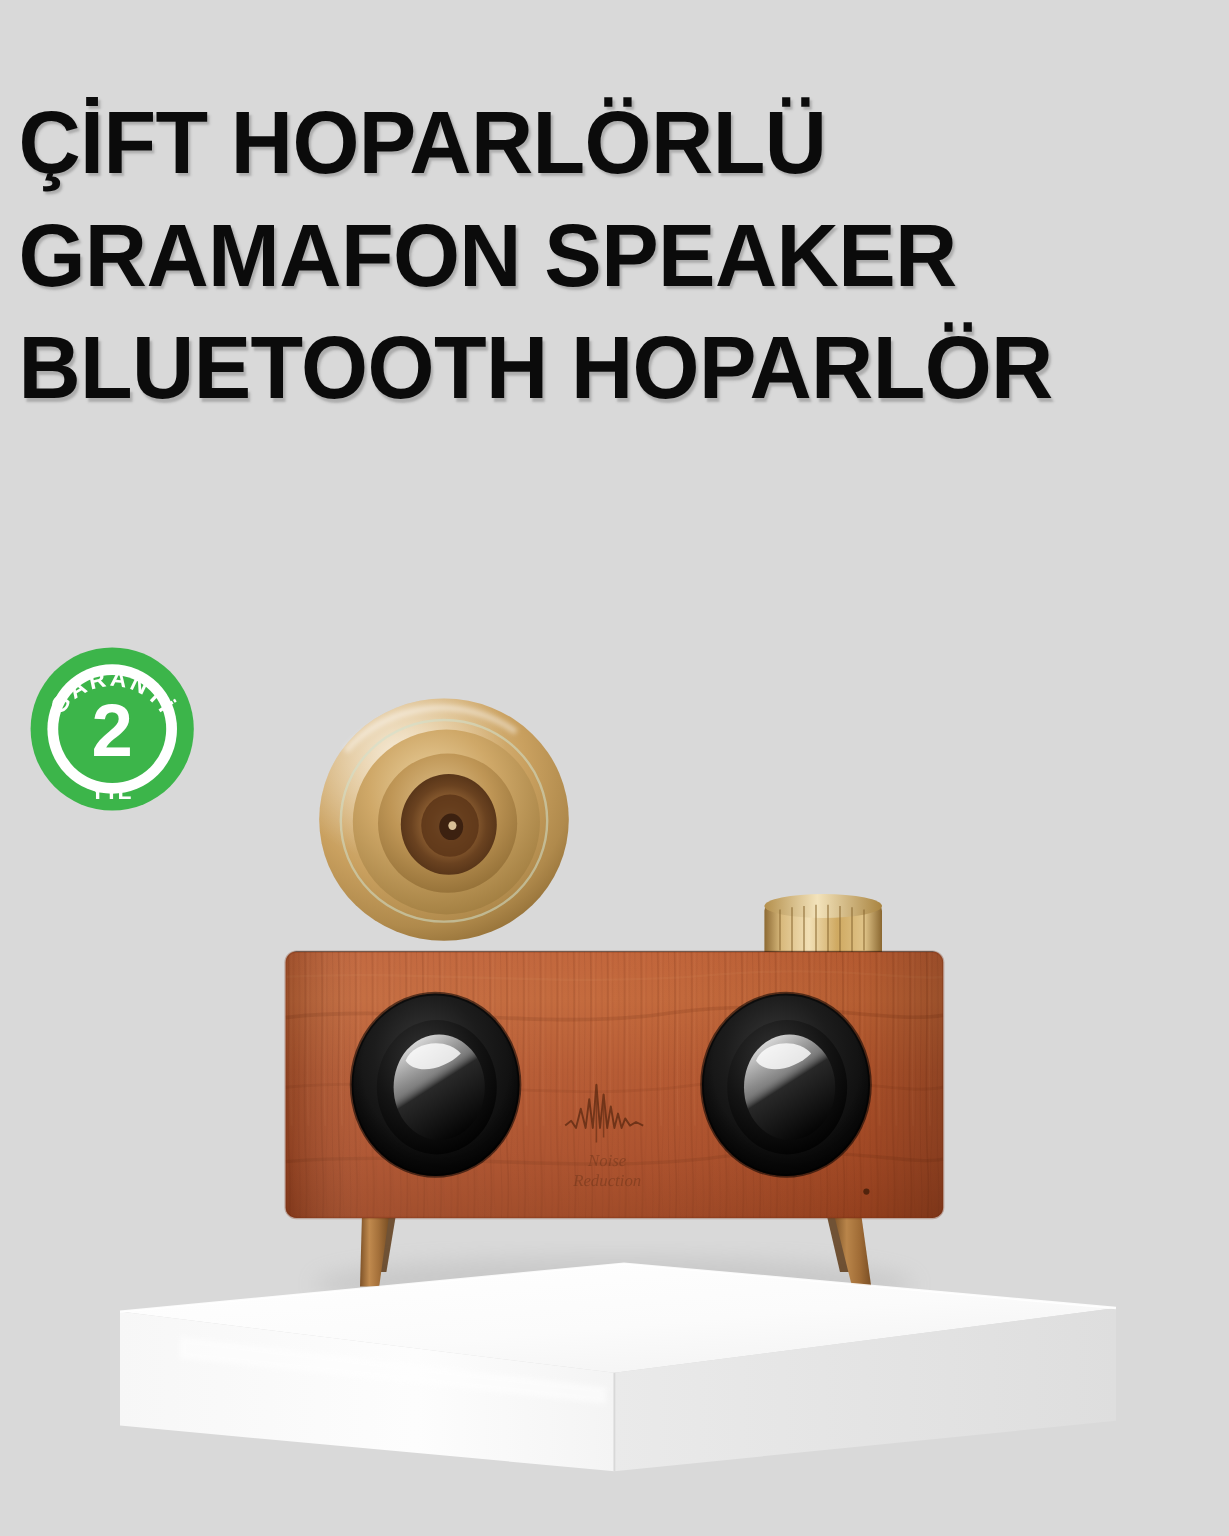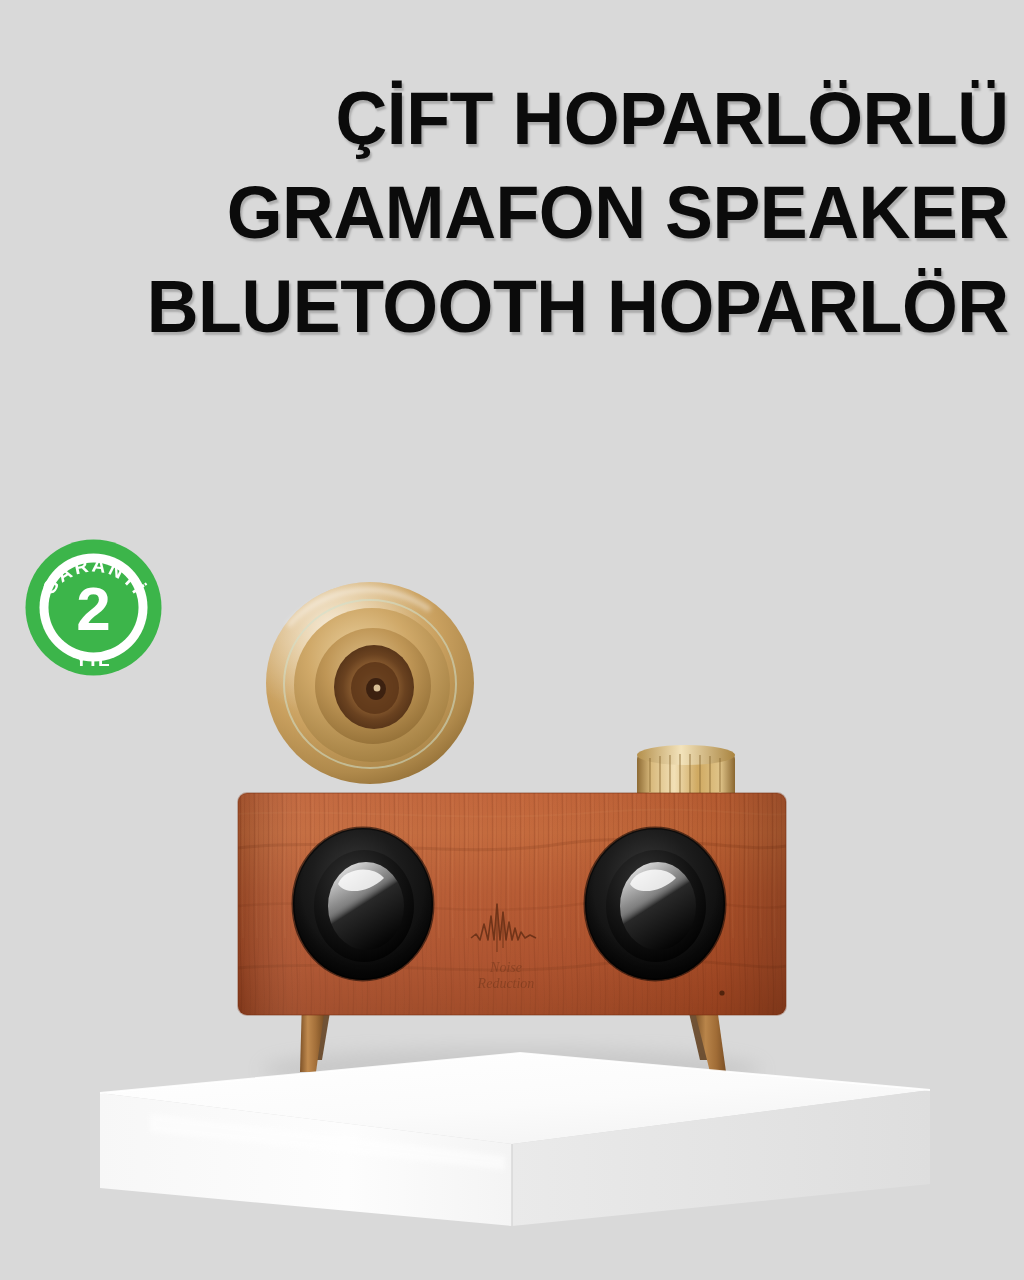--- a/index.html
+++ b/index.html
@@ -15,21 +15,21 @@
     overflow: hidden;
     font-family: "Liberation Sans", sans-serif;
   }
 
   
   .title-block {
     position: absolute;
     left: 0;
     top: 72px;
     width: 1024px;
-    text-align: right;
+    text-align: left;
     user-select: none;
   }
   .title-line {
     display: block;
     color: #0b0b0b;
     font-family: "Liberation Sans", sans-serif;
     font-weight: bold;
     font-size: 74px;
     line-height: 94px;
     letter-spacing: -0.5px;

